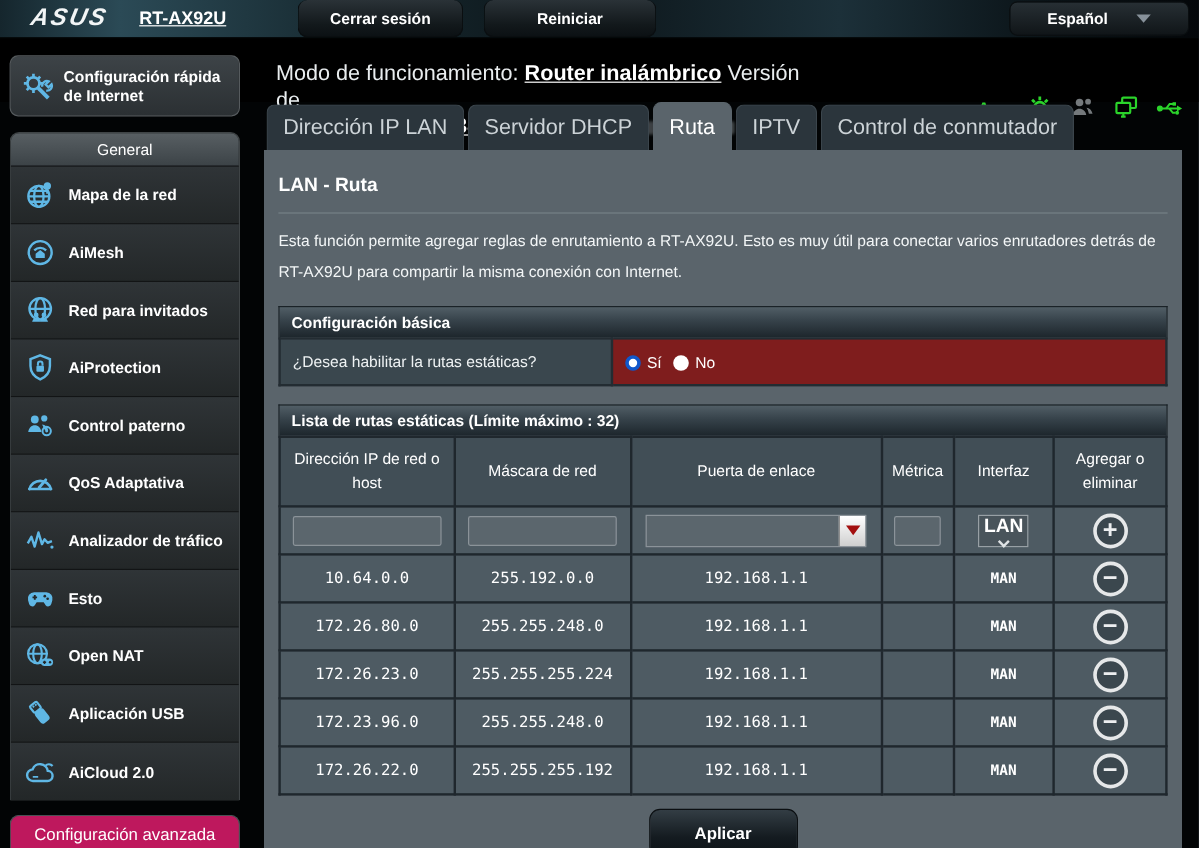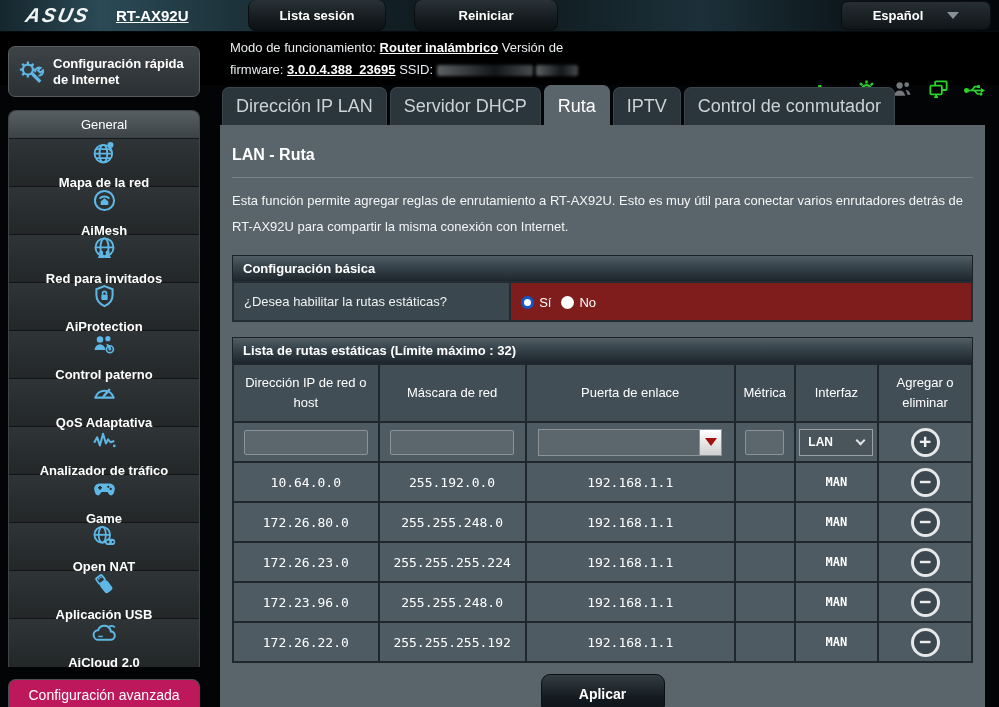--- a/index.html
+++ b/index.html
@@ -16,31 +16,31 @@
   }
   .logo { position:absolute; left:26px; top:4px; font-style:italic; font-weight:bold;
     font-size:20px; letter-spacing:2px; color:#f2f5f6; transform:skewX(-12deg); }
   .model { position:absolute; left:116px; top:7px; font-weight:bold; font-size:15px; color:#fff;text-decoration:underline; }
   .topbtn {
     position:absolute; top:0; height:31px; border:1px solid #0a0e10; border-top:none;
     border-radius:8px; background:linear-gradient(180deg,#2a3237,#12181b 70%,#0c1114);
     color:#fff; font-weight:bold; font-size:13px; font-family:inherit; cursor:pointer;
   }
   .btn-logout { left:248px; width:138px; }
-  .btn-reboot { left:414px; width:144px; }
+  .btn-reboot { left:403px; width:144px; }
   .lang {
     position:absolute; right:8px; top:1px; width:150px; height:29px;
     background:linear-gradient(180deg,#272f34,#101518); border:1px solid #0a0e10;
     border-radius:7px; display:flex; align-items:center; justify-content:center;
     gap:24px; cursor:pointer; font-weight:bold; font-size:13px;
   }
   .caret-down { width:0; height:0; border-left:6px solid transparent; border-right:6px solid transparent; border-top:7px solid #87919a; }
   
   .infobar { position:absolute; top:32px; left:0; width:999px; height:53px; background:#000; }
-  .info-text { position:absolute; left:230px; top:5px; width:450px; font-size:13px; line-height:22px; color:#e9edef; }
+  .info-text { position:absolute; left:230px; top:18px; width:450px; font-size:18px; line-height:22px; color:#e9edef; }
   .info-link { font-weight:bold; color:#fff; text-decoration:underline; cursor:pointer; }
   .redacted { display:inline-block; vertical-align:middle; height:11px; border-radius:2px;
     background:linear-gradient(90deg,rgba(205,215,220,.45),rgba(110,125,135,.18) 60%,rgba(205,215,220,.35));
     filter:blur(1.5px); }
   .info-icons { position:absolute; right:12px; top:46px; display:flex; align-items:center; gap:13px;justify-content:flex-end; }
   .app-label { color:#2bd42b; font-weight:bold; font-size:14px; cursor:pointer; }
   .hicon { display:inline-flex; cursor:pointer; }
   
   .sidebar { position:absolute; left:8px; top:46px; width:192px; }
   .quick-card {
@@ -51,21 +51,21 @@
   .quick-label { font-weight:bold; font-size:13px; line-height:16px; color:#fff; }
   .menu-card { background:#24282a; border:1px solid #3f4446; border-bottom:none; border-radius:8px 8px 0 0; overflow:hidden; }
   .menu-header {
     height:28px; background:linear-gradient(180deg,#585f63,#3c4347);
     display:flex; align-items:center; justify-content:center;
     font-size:13px; color:#fff; border-bottom:1px solid #15181a;
   }
   .menu-item {
     height:48px; display:flex; align-items:center; gap:9px; padding:0 9px;
     background:linear-gradient(180deg,#2f3437,#232728); border-bottom:1px solid #121415;
-    font-weight:bold; font-size:13px; color:#fff; cursor:pointer;flex-direction:column;
+    font-weight:bold; font-size:13px; color:#fff; cursor:pointer;
   }
   .menu-item:last-child { border-bottom:none; }
   .side-icon { width:30px; min-width:30px; height:30px; color:#5fb7e5; display:flex; align-items:center; justify-content:center; }
   .advanced-card { margin-top:12px; background:#be185d; border:1px solid #4b5054; border-bottom:none; border-radius:8px 8px 0 0; }
   .advanced-header { height:30px; display:flex; align-items:center; justify-content:center; font-size:14px; color:#fff; }
   
   .content { position:absolute; left:220px; top:85px; width:765px; height:622px; }
   .tabs { height:40px; display:flex; align-items:flex-end; gap:3px; padding-left:2px; }
   .tab {
     height:38px; line-height:37px; padding:0 13px; background:#2b353c;
@@ -100,44 +100,44 @@
   .text-input {
     width:86%; height:25px; background:#5b666d; border:1px solid #8b9399; border-radius:2px;
     color:#fff; font-size:13px; padding:0 5px; font-family:"DejaVu Sans Mono", monospace;
   }
   .metric-input { width:68%; }
   .combo { display:flex; width:89%; height:27px; margin:0 auto; border:1px solid #8b9399; background:#5b666d; }
   .combo-input { flex:1; min-width:0; background:transparent; border:none; outline:none; color:#fff; font-size:13px; padding:0 5px; font-family:"DejaVu Sans Mono", monospace; }
   .combo-btn { width:22px; background:linear-gradient(180deg,#ffffff,#cfcfcf); border-left:1px solid #8f8f8f; display:flex; align-items:center; justify-content:center; cursor:pointer; }
   .red-caret { width:0; height:0; border-left:6px solid transparent; border-right:6px solid transparent; border-top:8px solid #a30f0f; }
   .select {
-    width:74px; height:27px; margin:0 auto; border:1px solid #98a0a5; background:#49545b;
+    width:42px; height:27px; margin:0 auto; border:1px solid #98a0a5; background:#49545b;
     display:flex; align-items:center; justify-content:space-between; padding:0 8px;
-    font-size:12px; font-weight:bold; color:#fff; cursor:pointer;
+    font-size:16px; font-weight:bold; color:#fff; cursor:pointer;flex-direction:column;
   }
   .chev { width:7px; height:7px; border-right:2px solid #dfe3e5; border-bottom:2px solid #dfe3e5; transform:rotate(45deg); margin-top:-4px; }
   .circle-btn {
     width:29px; height:29px; margin:0 auto; border-radius:50%; border:3px solid #e6e8e9;
     background:rgba(18,26,31,.3); color:#eceeef; font-size:21px; font-weight:bold;
     line-height:21px; text-align:center; cursor:pointer; font-family:"Liberation Sans",sans-serif;
   }
   .apply-row { display:flex; justify-content:center; margin-top:11px; }
   .apply-btn {
     min-width:124px; height:40px; padding:0 24px; border:1px solid #0b0f12; border-radius:9px;
     background:linear-gradient(180deg,#333d44,#141b20 60%,#0d1317);
     color:#fff; font-weight:bold; font-size:14px; font-family:inherit; cursor:pointer;
   }
 </style>
 </head>
 <body>
 
 <header class="topbar">
   <span class="logo">ASUS</span>
   <span class="model">RT-AX92U</span>
-  <button class="topbtn btn-logout">Lista sesión</button>
+  <button class="topbtn btn-logout">Cerrar sesión</button>
   <button class="topbtn btn-reboot">Reiniciar</button>
   <div class="lang">
     <span>Español</span>
     <span class="caret-down"></span>
   </div>
 </header>
 
 <div class="infobar">
   <div class="info-text">
     <div>
@@ -311,21 +311,21 @@
 
     <div class="menu-item">
       <span class="side-icon">
         <svg width="27" height="27" viewBox="0 0 24 24">
             <path d="M7.5 7.5h9a4.7 4.7 0 0 1 4.5 6l-.8 2.8a2.4 2.4 0 0 1-4.2.9L14.6 15H9.4L8 17.2a2.4 2.4 0 0 1-4.2-.9L3 13.5a4.7 4.7 0 0 1 4.5-6z" fill="currentColor"></path>
             <path d="M8 9.7v3.4M6.3 11.4h3.4" stroke="#24282a" stroke-width="1.4"></path>
             <circle cx="15.4" cy="10.5" r="1" fill="#24282a"></circle>
             <circle cx="17.5" cy="12.4" r="1" fill="#24282a"></circle>
           </svg>
       </span>
-      <span>Game</span>
+      <span>Esto</span>
     </div>
 
     <div class="menu-item">
       <span class="side-icon">
         <svg width="27" height="27" viewBox="0 0 24 24">
             <g stroke="currentColor" stroke-width="1.6" fill="none">
               <circle cx="10" cy="10.5" r="7"></circle>
               <ellipse cx="10" cy="10.5" rx="3.2" ry="7"></ellipse>
               <path d="M3 10.5h14"></path>
             </g>

